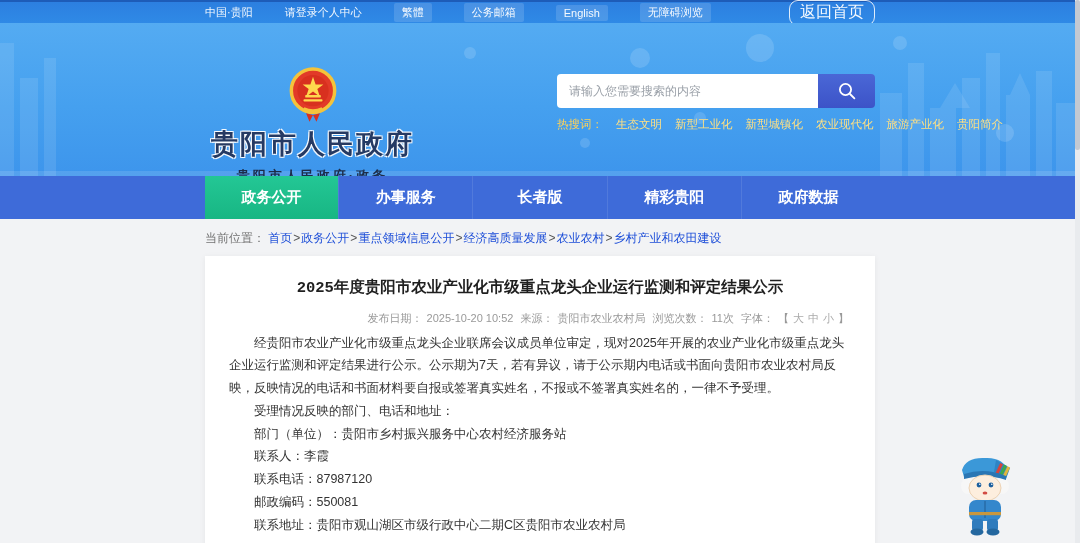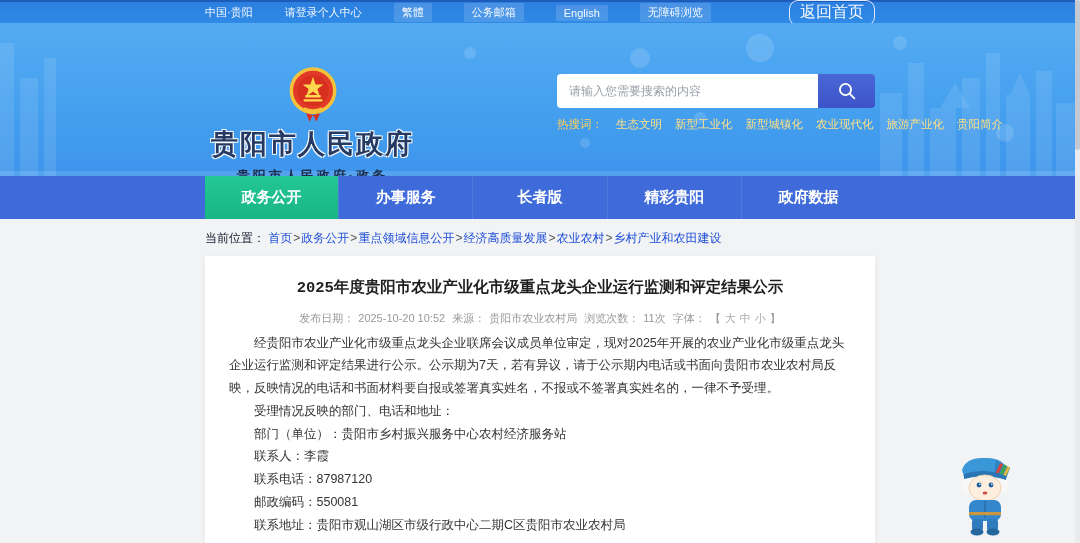--- a/index.html
+++ b/index.html
@@ -76,31 +76,31 @@
   .nav-item {
     flex: 1; display: flex; align-items: center; justify-content: center;
     color: #fff; font-size: 15px; font-weight: bold; cursor: pointer;
     border-left: 1px solid rgba(255,255,255,.10);
   }
   .nav-item:first-child { border-left: none; }
   .nav-item.active { background: linear-gradient(180deg,#23c795,#18b683); border-left-color: transparent; }
 
   
   .crumb-row { padding: 11px 0 9px; font-size: 12px; color: #666; }
-  .crumb-label { color: #0f172a; }
+  .crumb-label { color: #737373; }
   .crumb-link { color: #1d4ed8; cursor: pointer; }
   .crumb-sep { color: #555; margin: 0 1px; }
 
   
   .card {
     width: 670px; margin: 0 auto; background: #fff; min-height: 330px;
     padding: 22px 24px 40px; box-shadow: 0 1px 6px rgba(0,0,0,.06);
   }
   .article-title { text-align: center; font-size: 15.5px; font-weight: bold; color: #1f1f1f; line-height: 1.4; font-family: Liberation Mono, monospace; }
-  .article-meta { text-align: center; font-size: 11px; color: #999; margin-top: 11px; }
+  .article-meta { text-align: right; font-size: 11px; color: #999; margin-top: 11px; }
   .article-meta span { margin: 0 2px; }
   .meta-fontsize { cursor: pointer; margin: 0 3px; color: #aaa; }
   .article-body { margin-top: 6px; }
   .article-body p { font-size: 12.5px; color: #333; line-height: 1.82; text-indent: 2em; }
 
   
   .mascot { position: absolute; right: 64px; top: 452px; width: 60px; height: 84px; cursor: pointer; z-index: 40; }
   .scrollbar-track { position: absolute; right: 0; top: 0; width: 5px; height: 543px; background: #e9ebee; z-index: 50; }
   .scrollbar-thumb { position: absolute; top: 0; width: 5px; height: 150px; background: #c3c9d2; border-radius: 3px; cursor: pointer; }
 </style>

